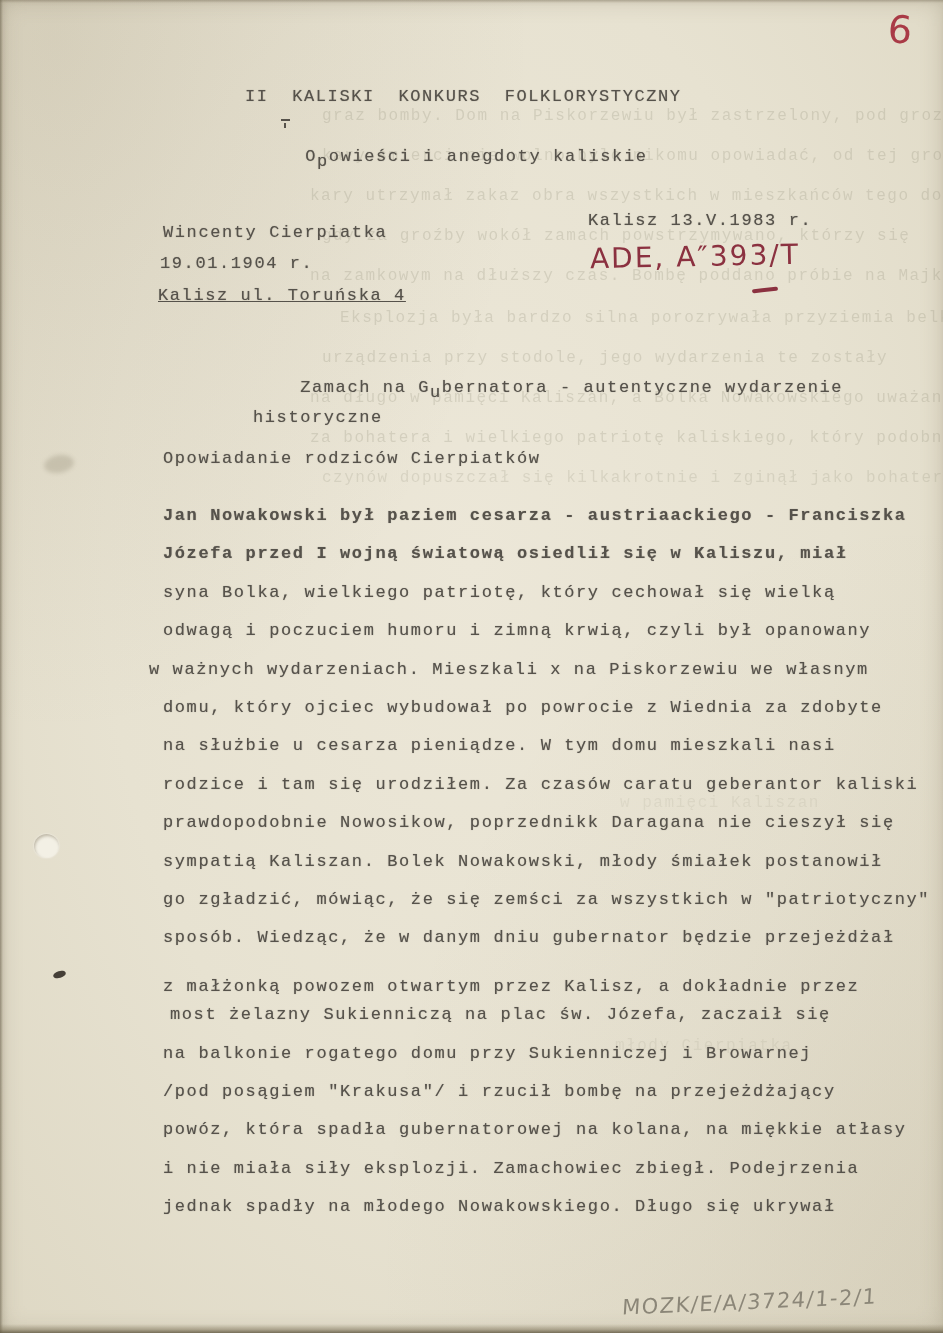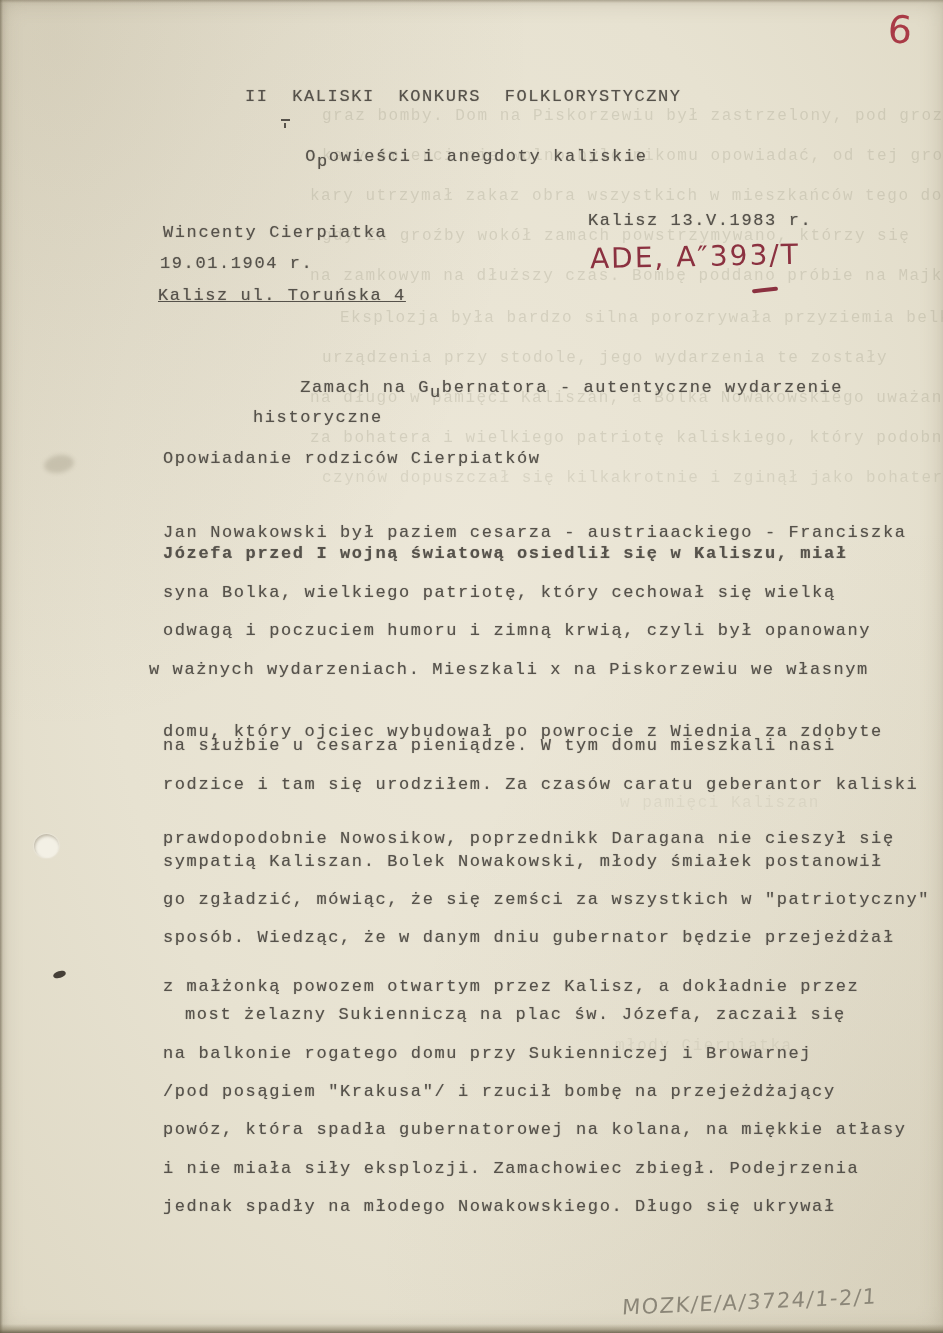--- a/index.html
+++ b/index.html
@@ -119,34 +119,34 @@
   <div class="red-dash" style="left:752px;top:288px;"></div>
 
   <div class="typed" style="left:253px;top:362px;">
     <span>Zamach na G</span><span class="dropped">u</span><span>bernatora - autentyczne wydarzenie</span>
   </div>
   <div class="typed" style="left:253px;top:409px;">historyczne</div>
 
   <div class="typed" style="left:163px;top:450px;">Opowiadanie rodziców Cierpiatków</div>
 
   <div id="body-lines">
-      <div class="typed" style="left: 163px; top: 524px;">Jan Nowakowski był paziem cesarza - austriaackiego - Franciszka</div>
+      <div class="typed" style="left: 163px; top: 507px; font-weight: bold;">Jan Nowakowski był paziem cesarza - austriaackiego - Franciszka</div>
       <div class="typed" style="left: 163px; top: 545.4px; font-weight: bold;">Józefa przed I wojną światową osiedlił się w Kaliszu, miał</div>
       <div class="typed" style="left: 163px; top: 583.8px;">syna Bolka, wielkiego patriotę, który cechował się wielką</div>
       <div class="typed" style="left: 163px; top: 622.2px;">odwagą i poczuciem humoru i zimną krwią, czyli był opanowany</div>
       <div class="typed" style="left: 149px; top: 660.6px;">w ważnych wydarzeniach. Mieszkali x na Piskorzewiu we własnym</div>
-      <div class="typed" style="left: 163px; top: 699px; margin-top: 24px;">domu, który ojciec wybudował po powrocie z Wiednia za zdobyte</div>
+      <div class="typed" style="left: 163px; top: 699px;">domu, który ojciec wybudował po powrocie z Wiednia za zdobyte</div>
       <div class="typed" style="left: 163px; top: 737.4px;">na służbie u cesarza pieniądze. W tym domu mieszkali nasi</div>
       <div class="typed" style="left: 163px; top: 775.8px;">rodzice i tam się urodziłem. Za czasów caratu geberantor kaliski</div>
-      <div class="typed" style="left: 163px; top: 814.2px; margin-top: 16px;">prawdopodobnie Nowosikow, poprzednikk Daragana nie cieszył się</div>
+      <div class="typed" style="left: 163px; top: 814.2px;">prawdopodobnie Nowosikow, poprzednikk Daragana nie cieszył się</div>
       <div class="typed" style="left: 163px; top: 852.6px;">sympatią Kaliszan. Bolek Nowakowski, młody śmiałek postanowił</div>
       <div class="typed" style="left: 163px; top: 891px;">go zgładzić, mówiąc, że się zemści za wszystkich w "patriotyczny"</div>
       <div class="typed" style="left: 163px; top: 929.4px;">sposób. Wiedząc, że w danym dniu gubernator będzie przejeżdżał</div>
       <div class="typed" style="left: 163px; top: 967.8px; margin-top: 10px;">z małżonką powozem otwartym przez Kalisz, a dokładnie przez</div>
-      <div class="typed" style="left: 178px; top: 1006.2px; padding-left: 7px;">most żelazny Sukienniczą na plac św. Józefa, zaczaił się</div>
+      <div class="typed" style="left: 163px; top: 1006.2px; padding-left: 7px;">most żelazny Sukienniczą na plac św. Józefa, zaczaił się</div>
       <div class="typed" style="left: 163px; top: 1044.6px;">na balkonie rogatego domu przy Sukienniczej i Browarnej</div>
       <div class="typed" style="left: 163px; top: 1083px;">/pod posągiem "Krakusa"/ i rzucił bombę na przejeżdżający</div>
       <div class="typed" style="left: 163px; top: 1121.4px;">powóz, która spadła gubernatorowej na kolana, na miękkie atłasy</div>
       <div class="typed" style="left: 163px; top: 1159.8px;">i nie miała siły eksplozji. Zamachowiec zbiegł. Podejrzenia</div>
       <div class="typed" style="left: 163px; top: 1198.2px;">jednak spadły na młodego Nowakowskiego. Długo się ukrywał</div>
     </div>
 
   <div class="smudge"></div>
   <div class="hole-punch"></div>
   <div class="ink-speck"></div>

